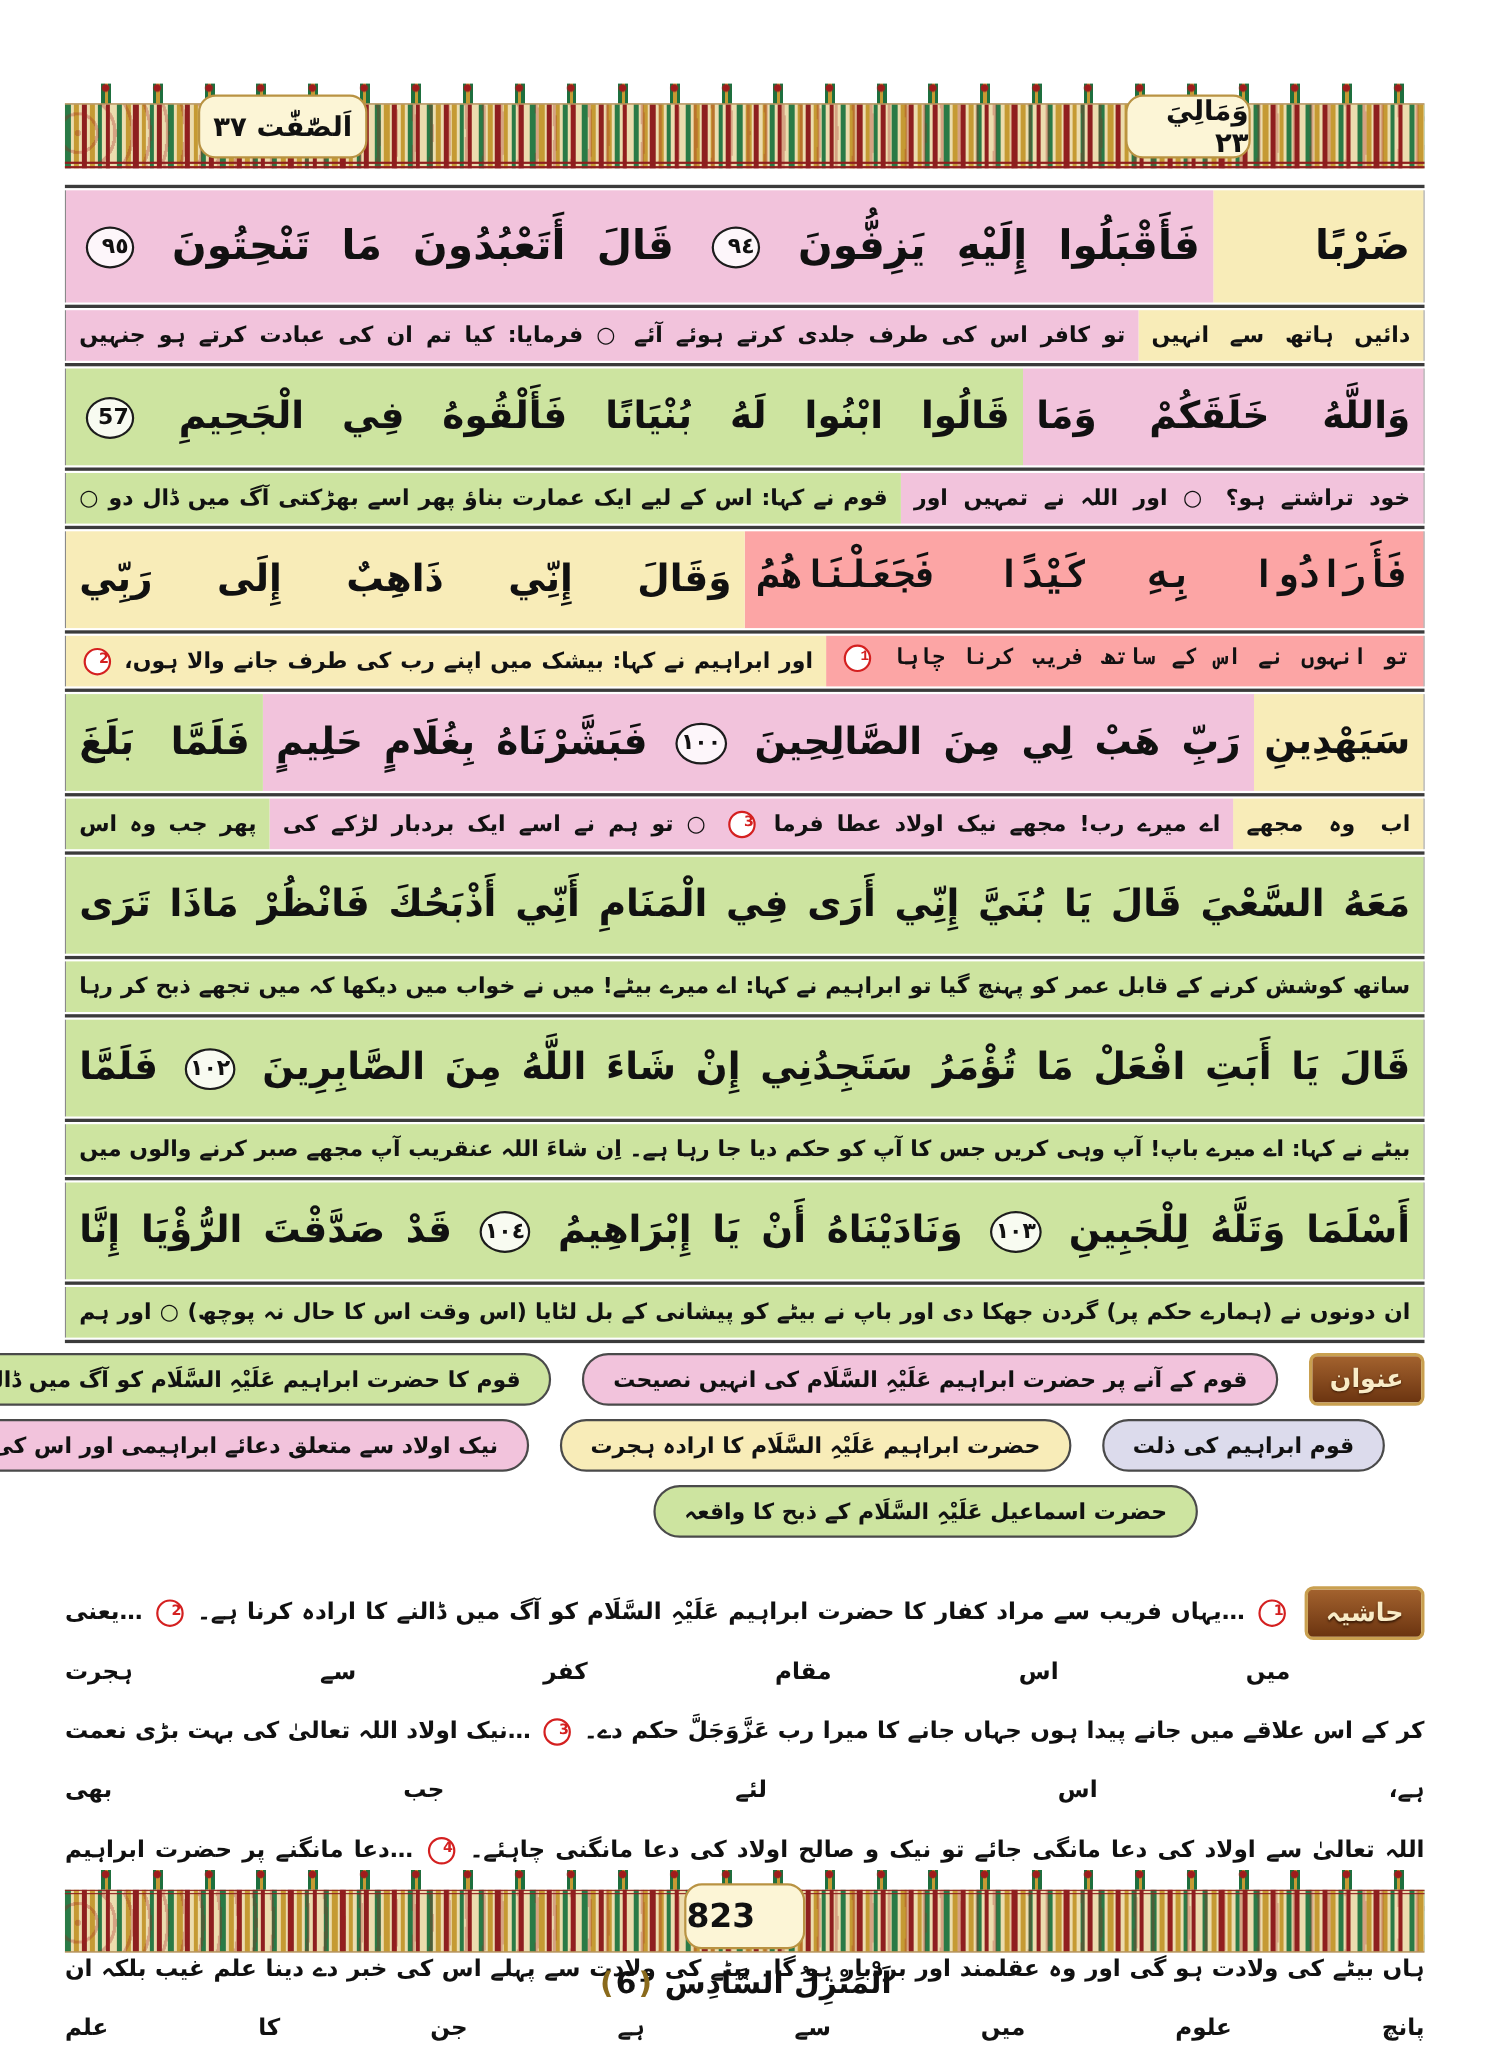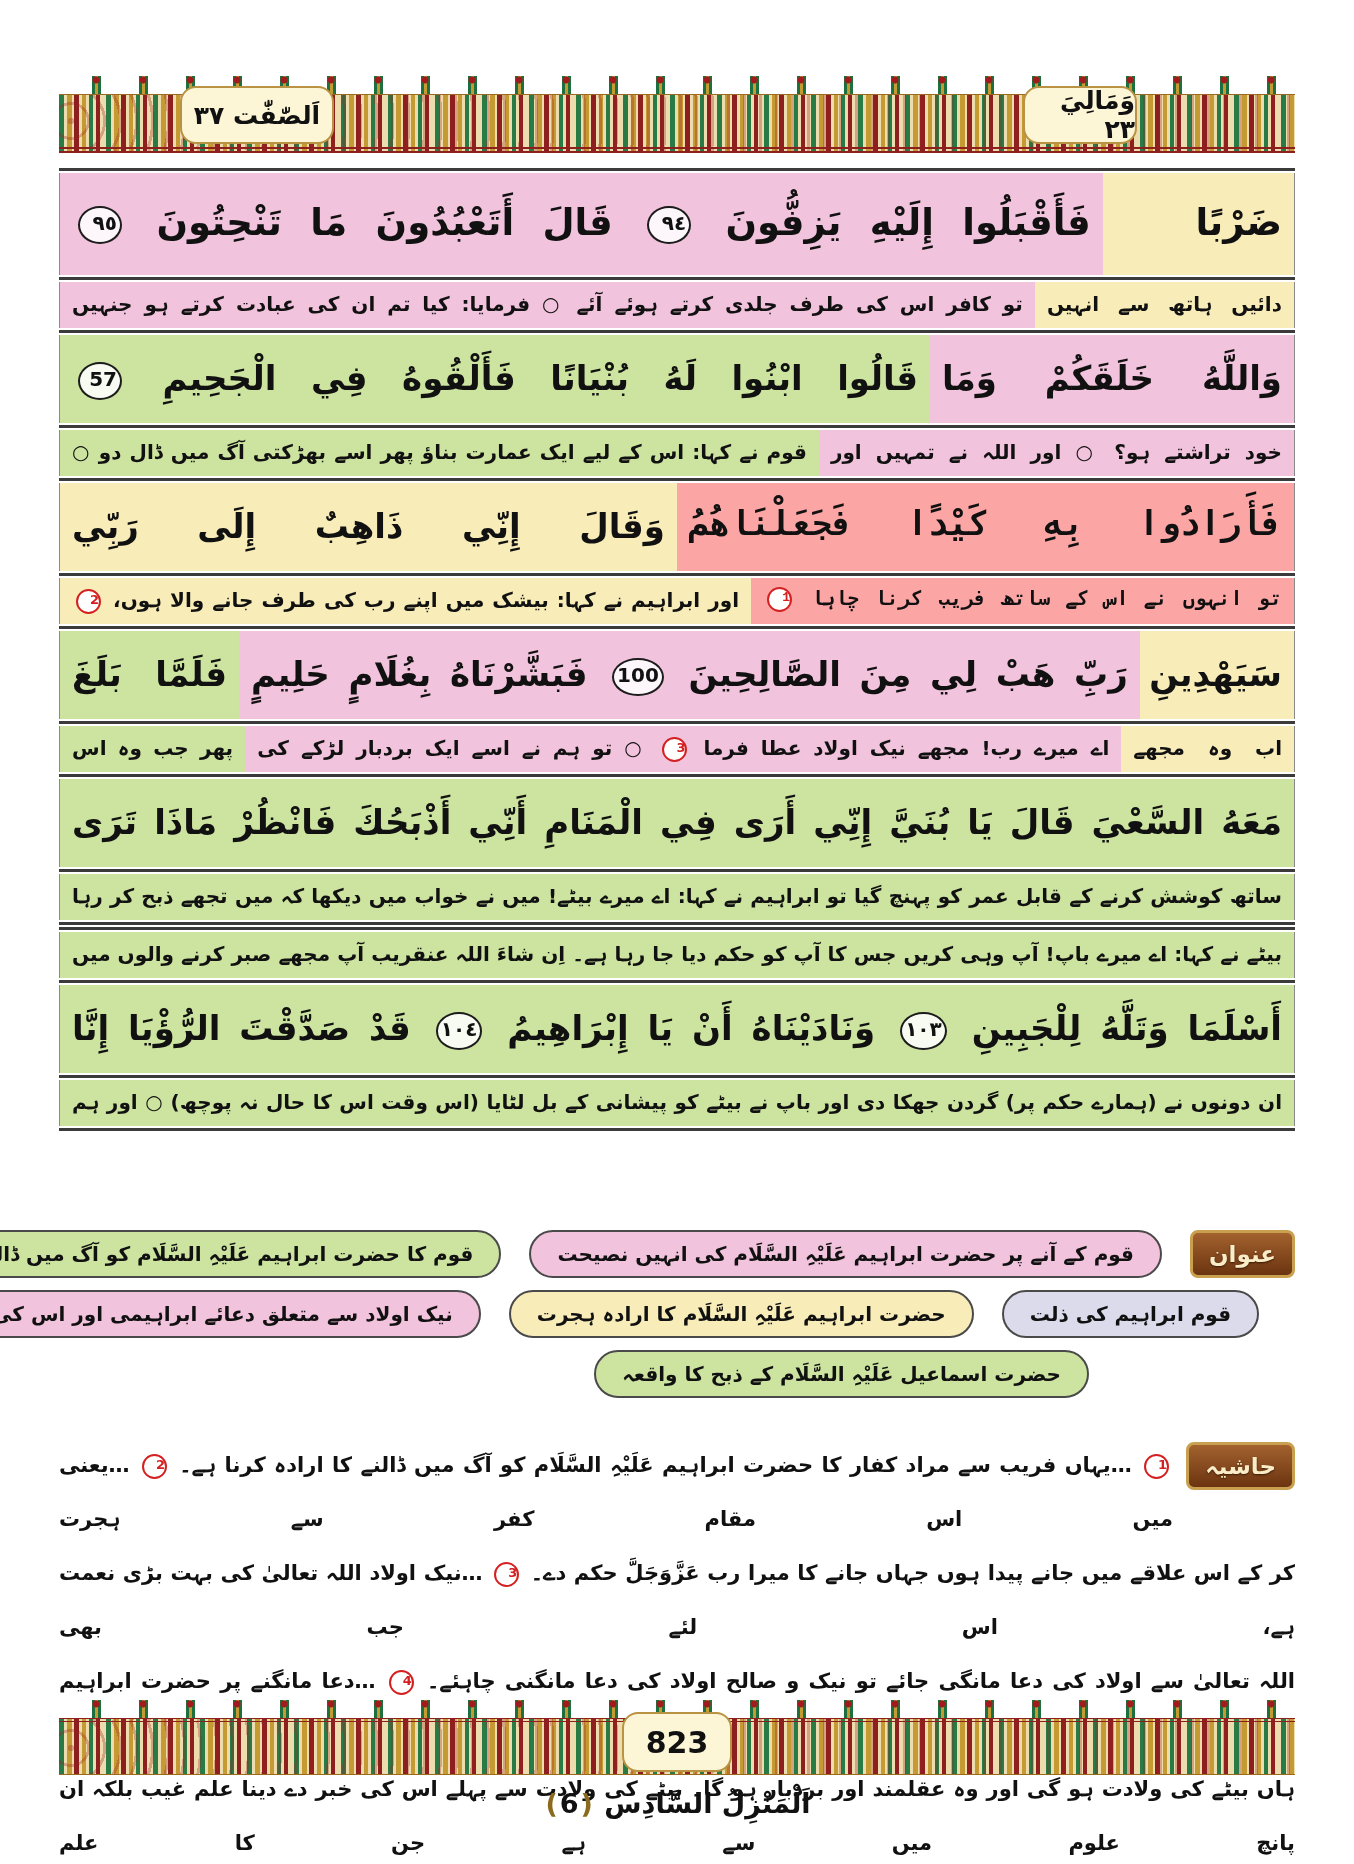--- a/index.html
+++ b/index.html
@@ -79,21 +79,21 @@
   .fn-line{
     line-height:54px;font-size:21px;font-weight:bold;direction:rtl;
     text-align:justify;text-align-last:justify;
   }
   .fn-line.first{margin-right:122px;}
   
   .bottom-orn{position:absolute;left:59px;top:1700px;width:1236px;}
   .page-cartouche{
     position:absolute;left:50%;transform:translateX(-50%);top:12px;width:106px;height:56px;
     background:#fcf5d6;border:2.5px solid #b99343;border-radius:16px;z-index:3;
-    display:flex;align-items:center;justify-content:center;font-size:30px;font-weight:bold;
+    display:flex;align-items:center;justify-content:flex-start;font-size:30px;font-weight:bold;
   }
   .manzil{
     position:absolute;left:0;top:1788px;width:100%;text-align:center;direction:rtl;
     font-size:27px;font-weight:bold;
   }
   .paren{color:#8a6a1c;font-weight:bold;margin:0 2px;}
 </style>
 </head>
 <body>
 
@@ -139,40 +139,43 @@
   </div>
   <div class="rule"></div>
   <div class="band urdu">
     <div class="seg lavender" style="width:44%"><span>تو انہوں نے اس کے ساتھ فریب کرنا چاہا</span> <span class="fnmark">1</span> <span>تو ہم نے انہیں نیچا کر دیا ○</span> </div>
     <div class="seg yellow" style="width:56%"><span>اور ابراہیم نے کہا: بیشک میں اپنے رب کی طرف جانے والا ہوں،</span> <span class="fnmark">2</span> </div>
   </div>
   <div class="rule"></div>
 
   <div class="band arabic">
     <div class="seg yellow" style="width:12.5%"><span>سَيَهْدِينِ</span>  </div>
-    <div class="seg pink" style="width:73%"><span>رَبِّ هَبْ لِي مِنَ الصَّالِحِينَ</span> <span class="medallion">100</span> <span>فَبَشَّرْنَاهُ بِغُلَامٍ حَلِيمٍ</span>  </div>
+    <div class="seg pink" style="width:73%"><span>رَبِّ هَبْ لِي مِنَ الصَّالِحِينَ</span> <span class="medallion">١٠٠</span> <span>فَبَشَّرْنَاهُ بِغُلَامٍ حَلِيمٍ</span>  </div>
     <div class="seg green" style="width:14.5%"><span>فَلَمَّا بَلَغَ</span> </div>
   </div>
   <div class="rule"></div>
   <div class="band urdu">
     <div class="seg yellow" style="width:14%"><span>اب وہ مجھے راہ دکھائے گا ○</span> </div>
     <div class="seg pink" style="width:71%"><span>اے میرے رب! مجھے نیک اولاد عطا فرما</span> <span class="fnmark">3</span> <span>○ تو ہم نے اسے ایک بردبار لڑکے کی خوشخبری سنائی</span>   </div>
     <div class="seg green" style="width:15%"><span>پھر جب وہ اس کے</span> </div>
   </div>
   <div class="rule"></div>
 
   <div class="band arabic">
     <div class="seg green" style="width:100%"><span>مَعَهُ السَّعْيَ قَالَ يَا بُنَيَّ إِنِّي أَرَى فِي الْمَنَامِ أَنِّي أَذْبَحُكَ فَانْظُرْ مَاذَا تَرَى</span> </div>
   </div>
   <div class="rule"></div>
   <div class="band urdu">
     <div class="seg green" style="width:100%"><span>ساتھ کوشش کرنے کے قابل عمر کو پہنچ گیا تو ابراہیم نے کہا: اے میرے بیٹے! میں نے خواب میں دیکھا کہ میں تجھے ذبح کر رہا ہوں۔ اب تو دیکھ کہ تیری کیا رائے ہے؟</span> </div>
   </div>
   <div class="rule"></div>
 
+  <div class="band arabic">
+    <div class="seg green" style="width:100%"><span>قَالَ يَا أَبَتِ افْعَلْ مَا تُؤْمَرُ سَتَجِدُنِي إِنْ شَاءَ اللَّهُ مِنَ الصَّابِرِينَ</span> <span class="medallion">١٠٢</span> <span>فَلَمَّا</span> </div>
+  </div>
   <div class="rule"></div>
   <div class="band urdu">
     <div class="seg green" style="width:100%"><span>بیٹے نے کہا: اے میرے باپ! آپ وہی کریں جس کا آپ کو حکم دیا جا رہا ہے۔ اِن شاءَ اللہ عنقریب آپ مجھے صبر کرنے والوں میں سے پائیں گے ○ تو جب</span> </div>
   </div>
   <div class="rule"></div>
 
   <div class="band arabic">
     <div class="seg green" style="width:100%"><span>أَسْلَمَا وَتَلَّهُ لِلْجَبِينِ</span> <span class="medallion">١٠٣</span> <span>وَنَادَيْنَاهُ أَنْ يَا إِبْرَاهِيمُ</span> <span class="medallion">١٠٤</span> <span>قَدْ صَدَّقْتَ الرُّؤْيَا إِنَّا</span> </div>
   </div>
   <div class="rule"></div>

